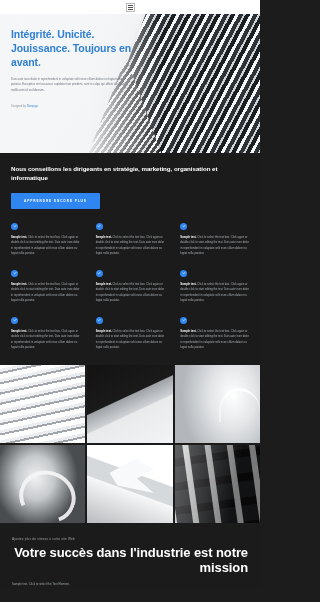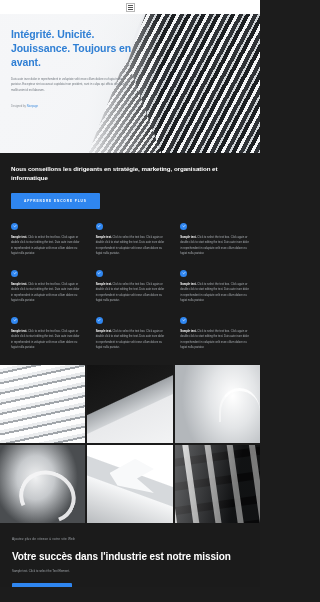--- a/index.html
+++ b/index.html
@@ -256,25 +256,26 @@
   .cta {
     background: #1b1b1b;
     padding: 14px 12px 16px 12px;
   }
   .cta-eyebrow {
     font-size: 3.1px;
     color: #9ea3a8;
     letter-spacing: 0.2px;
   }
   .cta-title {
-    margin-top: 10px;
+    margin-top: 4px;
     color: #ffffff;
-    font-size: 10px;
+    font-size: 13px;
     font-weight: 700;
     letter-spacing: -0.1px;
+    text-align: right;
   }
   .cta-sub {
     margin-top: 7px;
     font-size: 2.9px;
     color: #9ea3a8;
   }
 </style>
 </head>
 <body>
 

